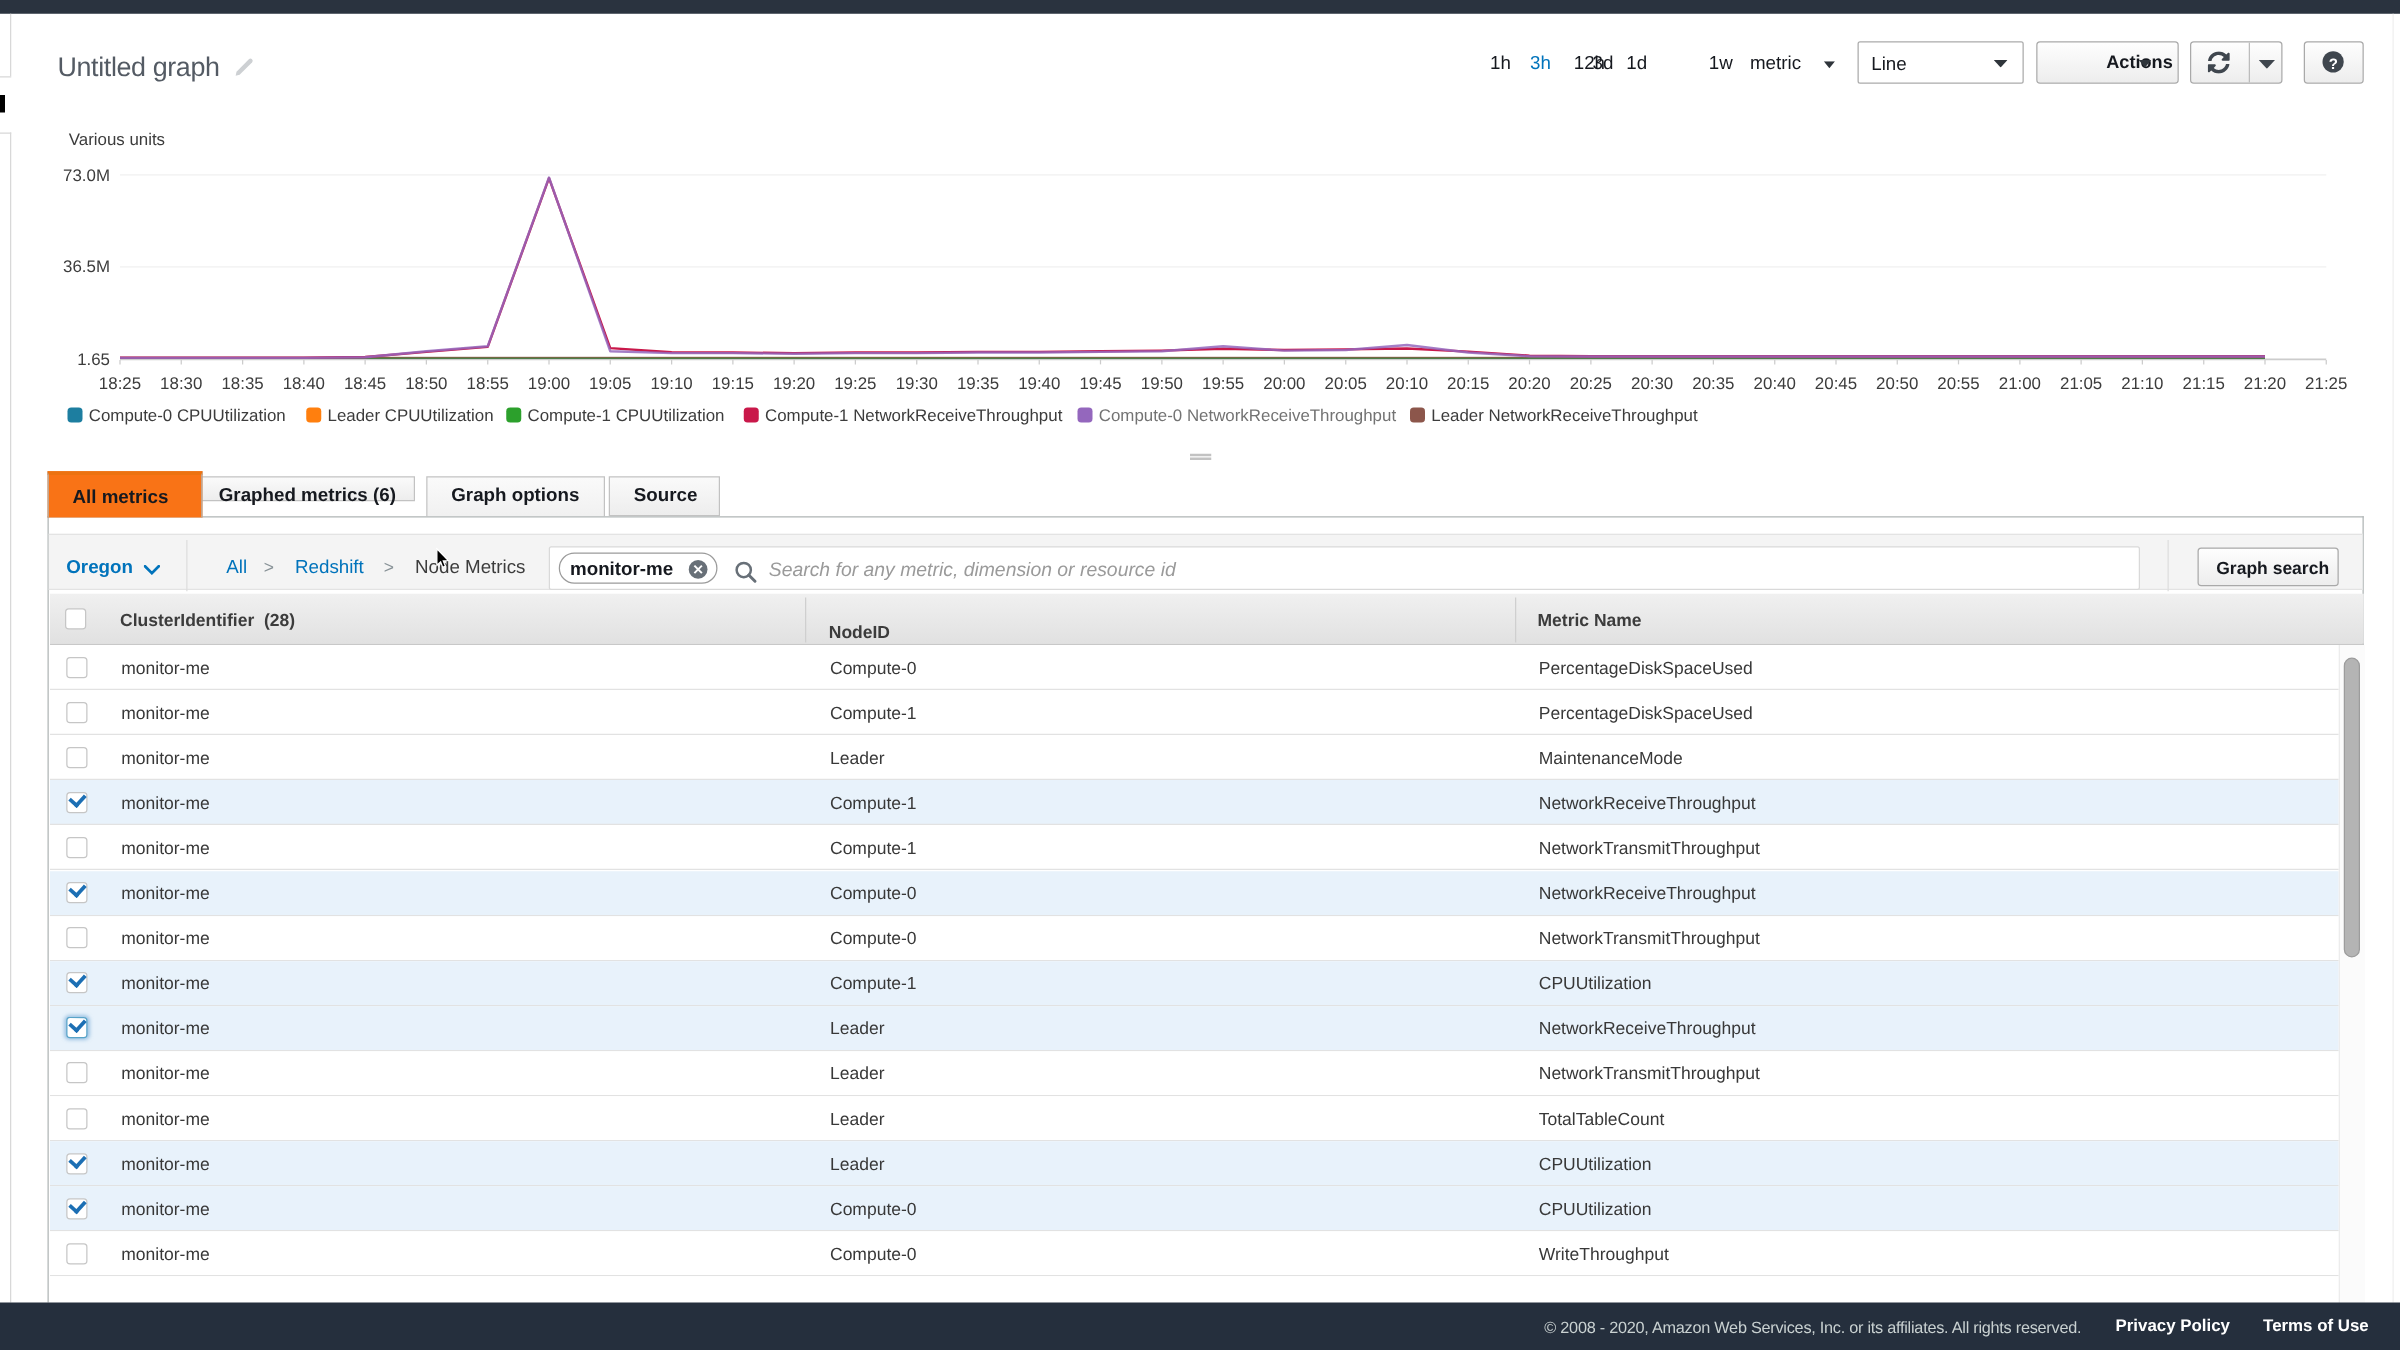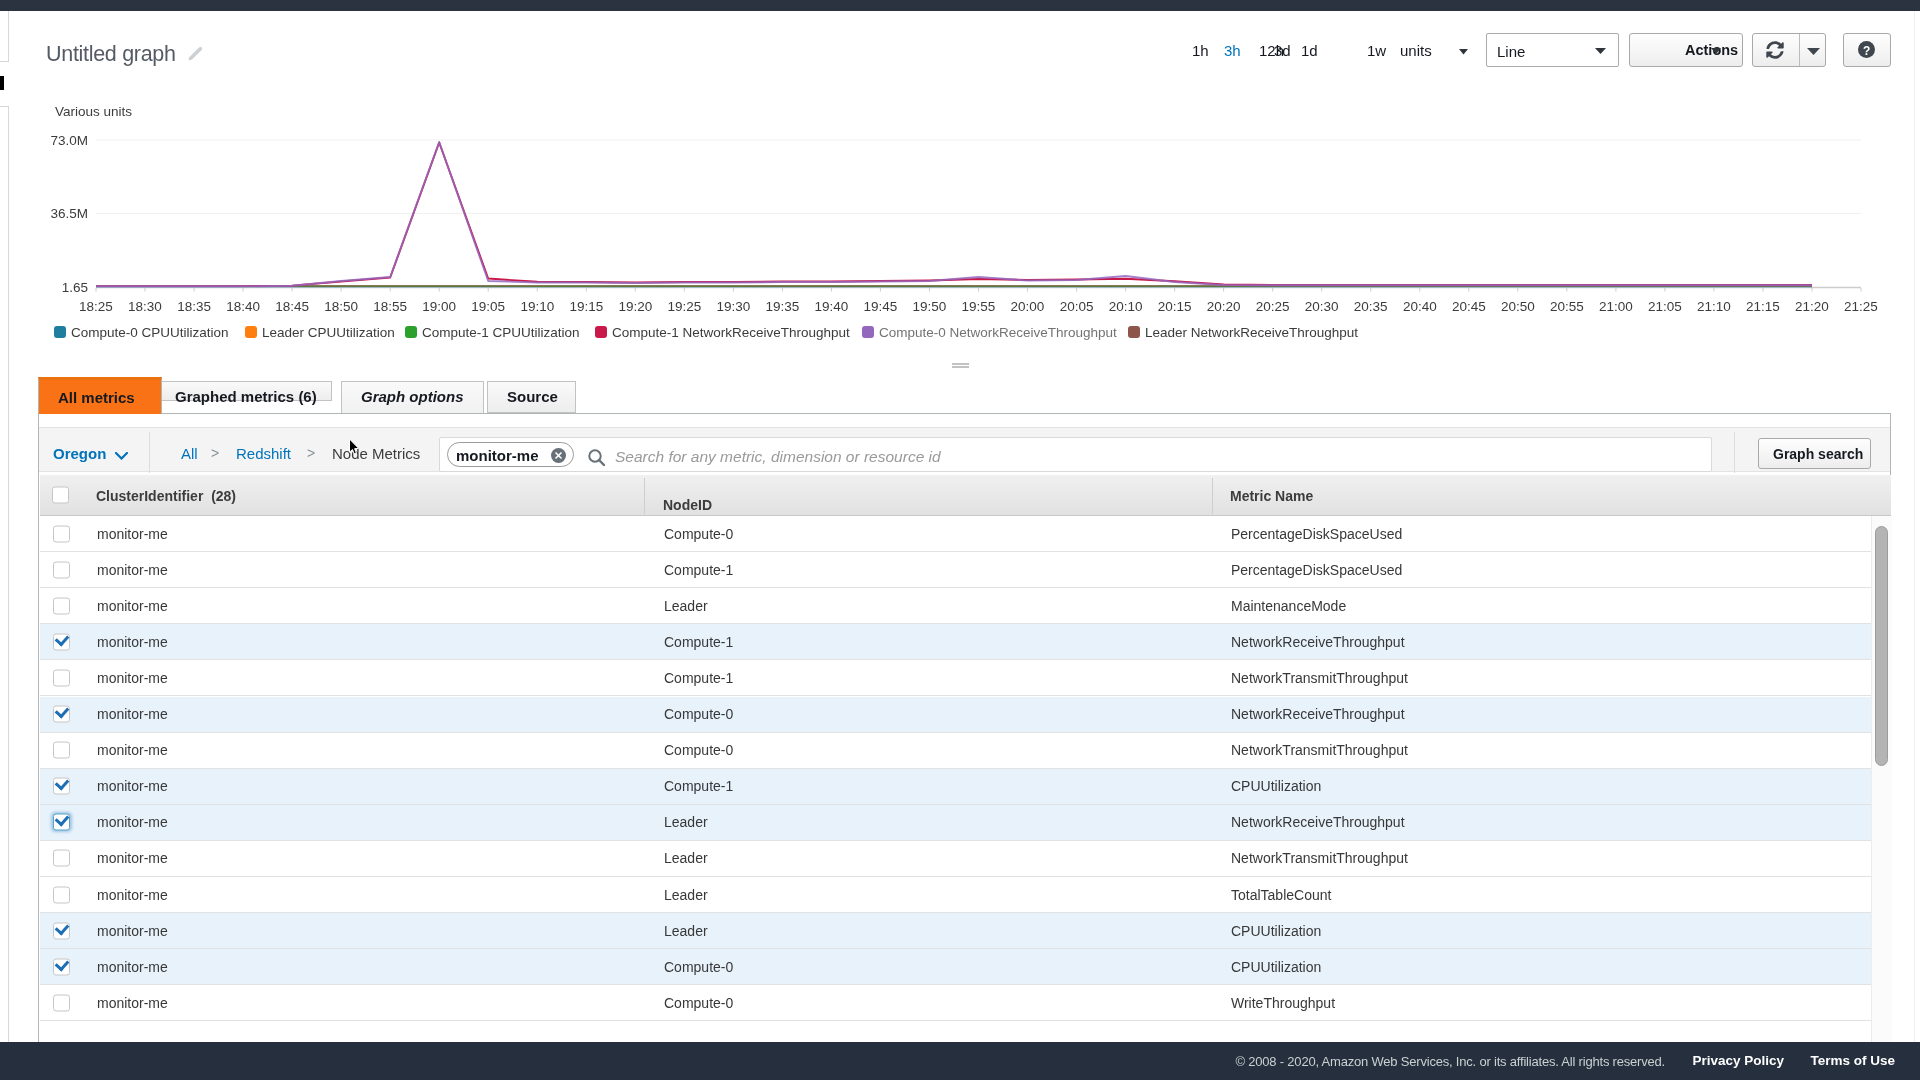--- a/index.html
+++ b/index.html
@@ -51,21 +51,21 @@
   <svg class="abs" style="left:187px;top:45px;" width="17" height="17" viewBox="0 0 17 17">
     <path d="M2.2 12.3 L1.5 15.5 L4.7 14.8 L14.6 4.9 A1.6 1.6 0 0 0 12.1 2.4 Z" fill="#cdd0d3"></path>
   </svg>
 
   <span class="trlink" style="left:1192px;">1h</span>
   <span class="trlink blue" style="left:1224px;">3h</span>
   <span class="trlink" style="left:1259px;">12h</span>
   <span class="trlink" style="left:1301px;">1d</span>
   <span class="trlink" style="left:1274px;">3d</span>
   <span class="trlink" style="left:1367px;">1w</span>
-  <span class="trlink" style="left:1400px;">units</span>
+  <span class="trlink" style="left:1400px;">metric</span>
   <svg class="abs" style="left:1459px;top:49px;" width="9" height="5.5" viewBox="0 0 9 5.5">
       <path d="M0 0 L9 0 L4.5 5.5 Z" fill="#2f353b"></path>
     </svg>
 
   <div class="selbox" style="left:1486px;width:133px;"></div>
   <span class="abs" style="left:1497px;top:43px;font-size:15px;color:#16191f;">Line</span>
   <svg class="abs" style="left:1595px;top:48px;" width="11" height="6" viewBox="0 0 11 6">
       <path d="M0 0 L11 0 L5.5 6 Z" fill="#2f353b"></path>
     </svg>
 
@@ -195,21 +195,21 @@
 
   <div class="abs" style="left:952px;top:363px;width:17px;height:1.5px;background:#c2c2c2;"></div>
   <div class="abs" style="left:952px;top:366px;width:17px;height:1.5px;background:#c2c2c2;"></div>
 
   <div class="tab" style="left:38px;top:377px;width:124px;height:37px;background:#f97316;border:1px solid #b0b5b5;border-bottom:none;border-top:3px solid #ec7211;z-index:3;">
     <span style="position:absolute;left:19px;top:9px;">All metrics</span>
     </div>
   <div class="tab" style="left:154px;top:381px;width:178px;height:20px;background:linear-gradient(#fafafa,#ededed);border:1px solid #c2c2c2;">
     <span style="position:absolute;left:20px;top:6px;">Graphed metrics (6)</span>
     </div>
-  <div class="tab" style="left:341px;top:381px;width:143px;height:45px;background:linear-gradient(#fafafa,#ededed);border:1px solid #c2c2c2;font-style:italic;">
+  <div class="tab" style="left:341px;top:381px;width:143px;height:45px;background:linear-gradient(#fafafa,#ededed);border:1px solid #c2c2c2;">
     <span style="position:absolute;left:19px;top:6px;">Graph options</span>
     </div>
   <div class="tab" style="left:487px;top:381px;width:89px;height:32px;background:linear-gradient(#fafafa,#ededed);border:1px solid #c2c2c2;">
     <span style="position:absolute;left:19px;top:6px;">Source</span>
     </div>
 
   <div id="panel" class="abs">
     <div id="toolbar" class="abs"></div>
 
     <span class="abs" style="left:14px;top:31px;font-size:15px;font-weight:bold;color:#0073bb;">Oregon</span>

